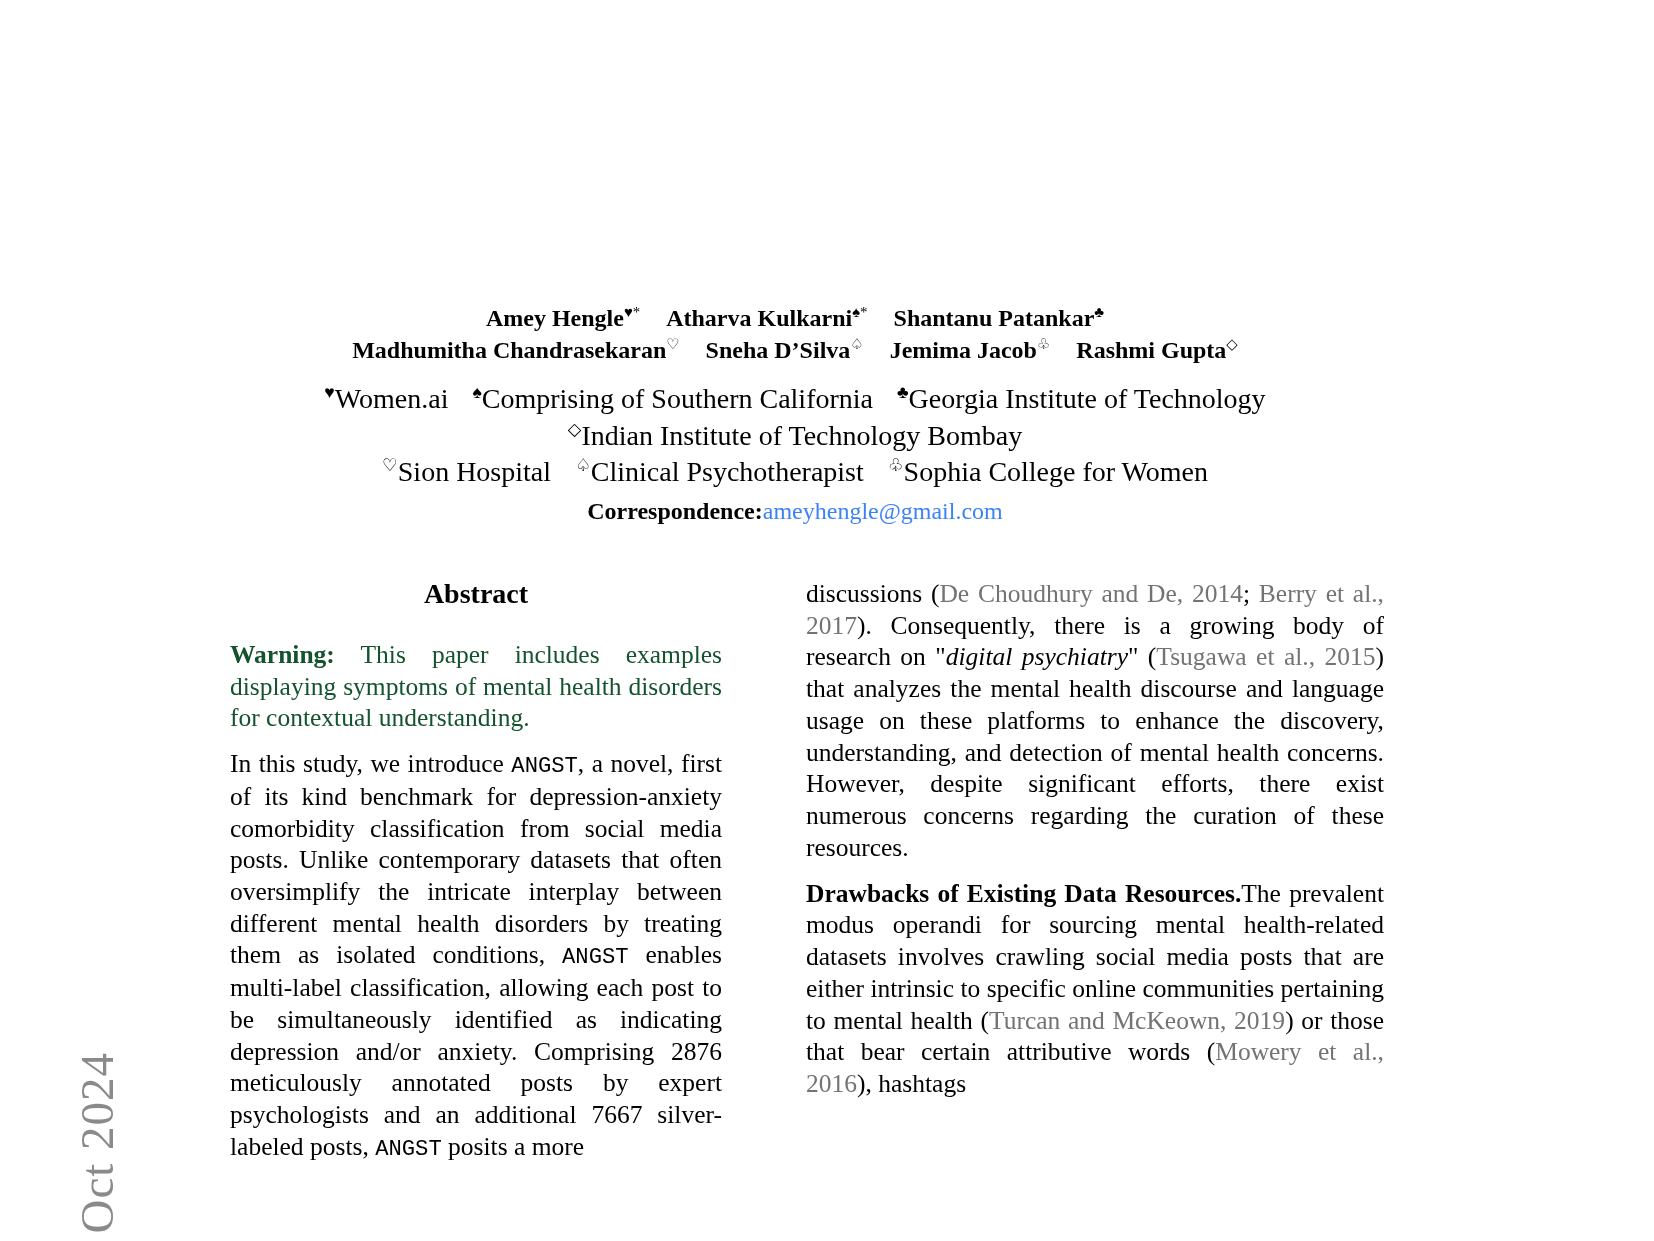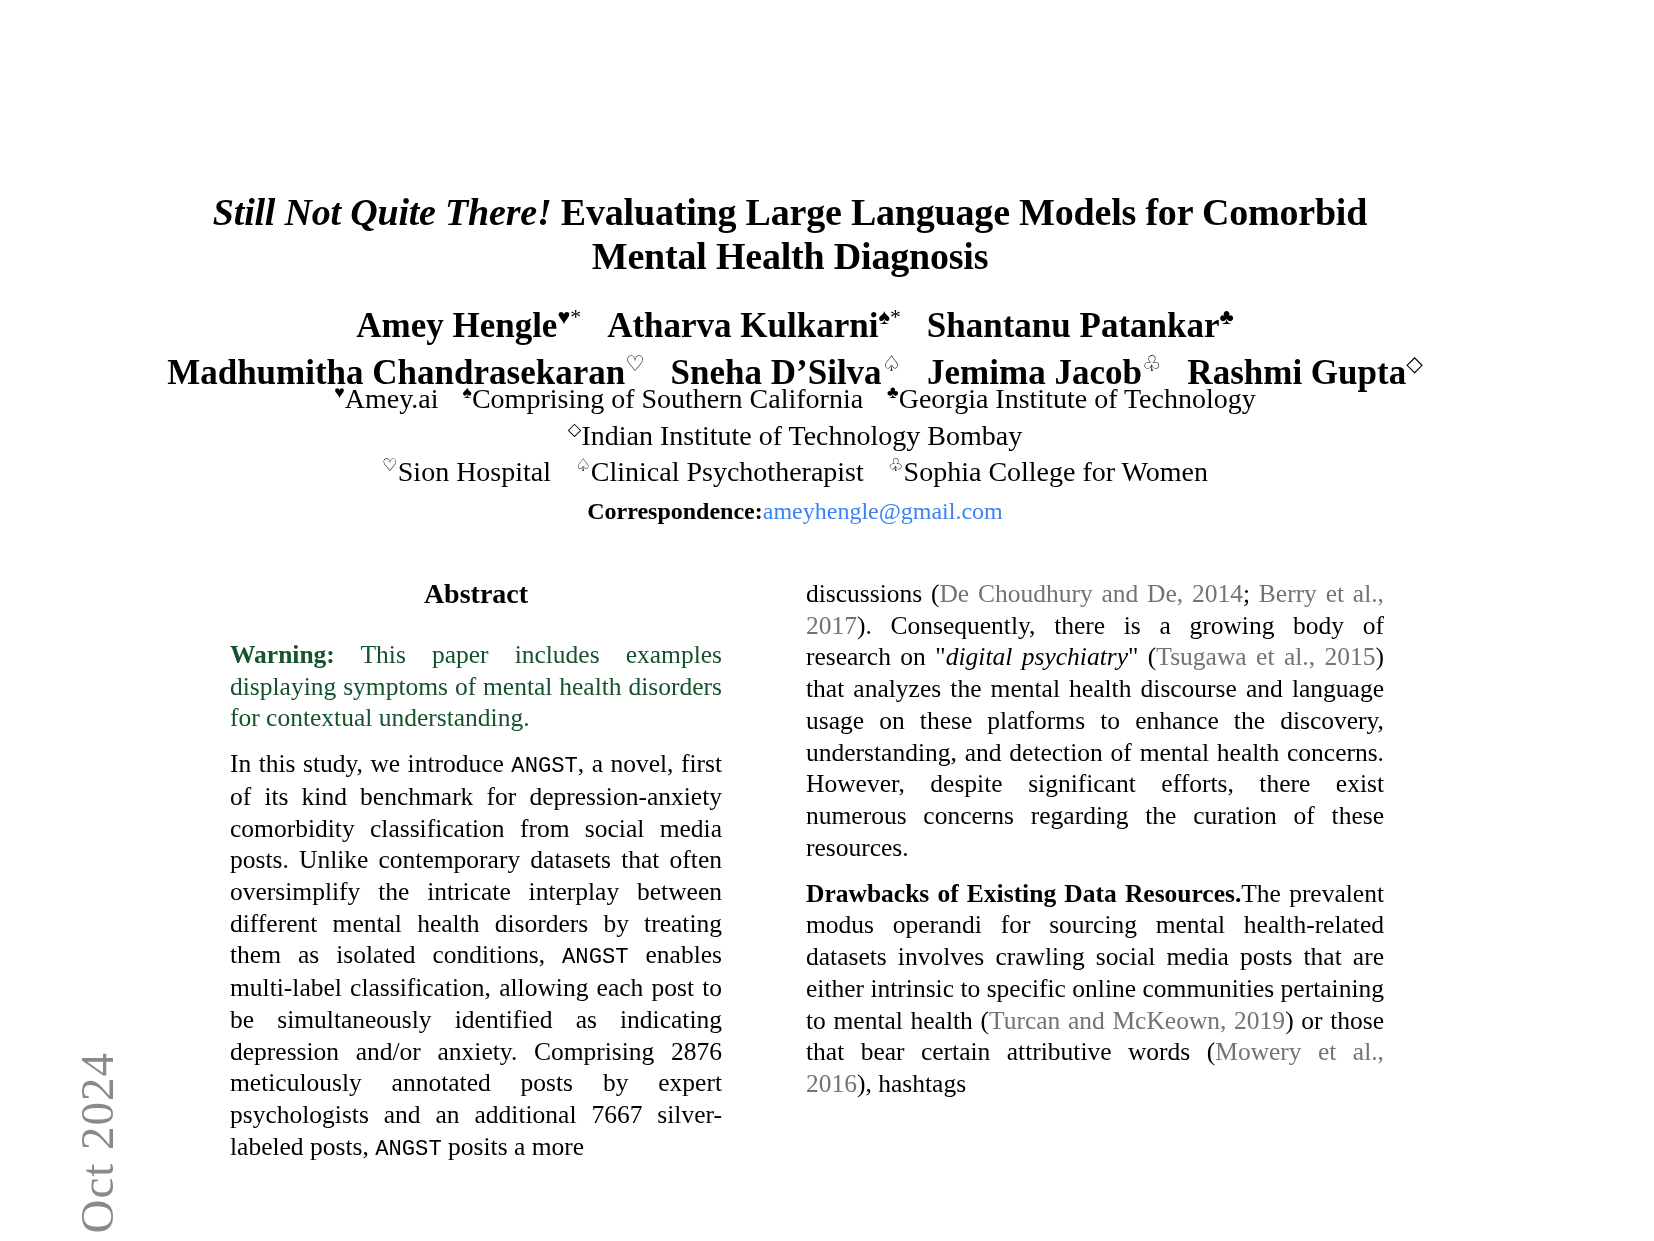--- a/index.html
+++ b/index.html
@@ -60,21 +60,21 @@
     font-style: italic;
   }
 
   
   #authors-block {
     position: absolute;
     left: 150px;
     top: 303px;
     width: 1290px;
     text-align: center;
-    font-size: 35px;
+    font-size: 24px;
     font-weight: bold;
     line-height: 1.33;
   }
   #authors-block .auth {
     white-space: nowrap;
   }
   #authors-block .gap {
     display: inline-block;
     width: 26px;
   }
@@ -176,39 +176,33 @@
 </style>
 </head>
 <body>
 
 <div id="page">
 
   <div id="arxiv-stamp">
     <div class="stamp-text">1 [cs.CL]  4 Oct 2024</div>
   </div>
 
-  <div id="title-block">
-    <div id="paper-title">
-      <span class="tit-ital">Still Not Quite There!</span>
-      <span>Evaluating Large Language Models for Comorbid Mental Health Diagnosis</span>
-    </div>
-  </div>
 
   <div id="authors-block">
     <div>
       <span class="auth"><span>Amey Hengle</span><span class="sup">♥*</span></span><span class="gap"></span><span class="auth"><span>Atharva Kulkarni</span><span class="sup">♠*</span></span><span class="gap"></span><span class="auth"><span>Shantanu Patankar</span><span class="sup">♣</span></span>
     </div>
     <div>
       <span class="auth"><span>Madhumitha Chandrasekaran</span><span class="sup">♡</span></span><span class="gap"></span><span class="auth"><span>Sneha D’Silva</span><span class="sup">♤</span></span><span class="gap"></span><span class="auth"><span>Jemima Jacob</span><span class="sup">♧</span></span><span class="gap"></span><span class="auth"><span>Rashmi Gupta</span><span class="sup">◇</span></span>
     </div>
   </div>
 
   <div id="affil-block">
     <div>
-      <span class="affil"><span class="affmark">♥</span><span>Amey.ai</span></span><span class="agap"></span><span class="affil"><span class="affmark">♠</span><span>Comprising of Southern California</span></span><span class="agap"></span><span class="affil"><span class="affmark">♣</span><span>Georgia Institute of Technology</span></span>
+      <span class="affil"><span class="affmark">♥</span><span>Women.ai</span></span><span class="agap"></span><span class="affil"><span class="affmark">♠</span><span>Comprising of Southern California</span></span><span class="agap"></span><span class="affil"><span class="affmark">♣</span><span>Georgia Institute of Technology</span></span>
     </div>
     <div>
       <span class="affil"><span class="affmark">◇</span><span>Indian Institute of Technology Bombay</span></span>
     </div>
     <div>
       <span class="affil"><span class="affmark">♡</span><span>Sion Hospital</span></span><span class="agap"></span><span class="affil"><span class="affmark">♤</span><span>Clinical Psychotherapist</span></span><span class="agap"></span><span class="affil"><span class="affmark">♧</span><span>Sophia College for Women</span></span>
     </div>
   </div>
 
   <div id="corr-block">

